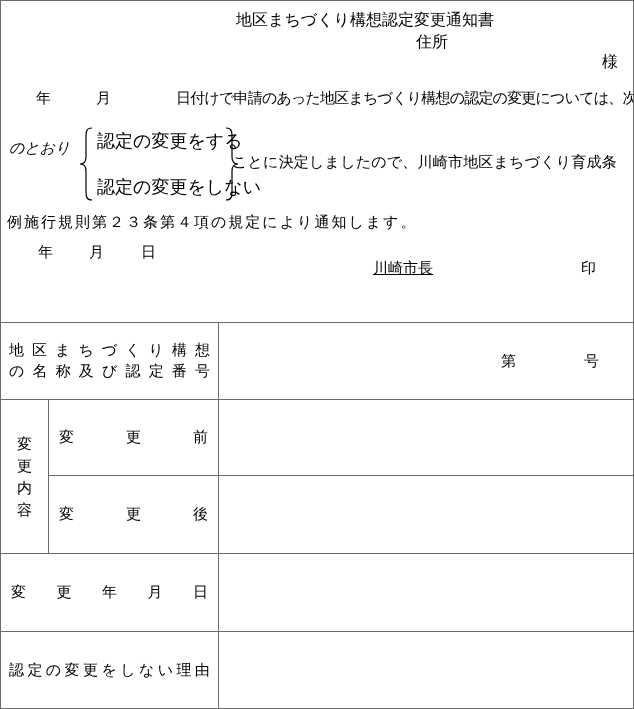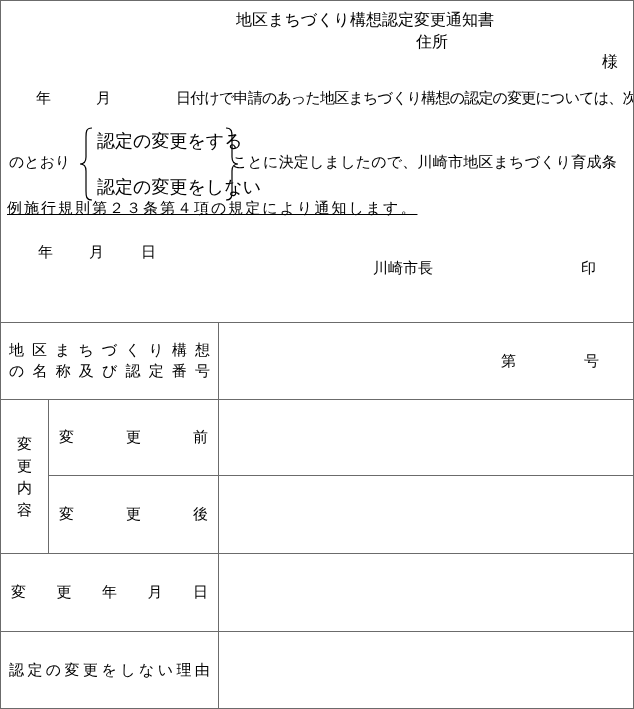--- a/index.html
+++ b/index.html
@@ -19,35 +19,35 @@
 
   
   .doc-title { top: 9px; left: 0; width: 632px; text-align: center; font-size: 16px; padding-left: 48px; }
   .address-label { top: 31px; left: 415px; font-size: 16px; font-family: Liberation Serif, serif; }
   .honorific { top: 51px; left: 601px; font-size: 16px; }
 
   .op-year  { top: 88px; left: 35px; }
   .op-month { top: 88px; left: 95px; }
   .op-rest  { top: 88px; left: 175px; letter-spacing: -0.8px; }
 
-  .dec-prefix { top: 152px; left: 8px; }
+  .dec-prefix { top: 138px; left: 8px; font-style: italic; }
   .dec-opt-top { top: 128px; left: 96px; font-size: 18px; }
   .dec-opt-bottom { top: 174px; left: 96px; font-size: 18px; }
   .dec-suffix { top: 152px; left: 231px; letter-spacing: 0.2px; }
   .brace { top: 125px; width: 16px; height: 76px; }
   .brace-left { left: 78px; }
   .brace-right { left: 222px; }
 
-  .closing { top: 198px; left: 6px; letter-spacing: 2px; text-decoration: underline; }
+  .closing { top: 212px; left: 6px; letter-spacing: 2px; }
 
   .dl-year  { top: 242px; left: 37px; }
   .dl-month { top: 242px; left: 88px; }
   .dl-day   { top: 242px; left: 140px; }
 
-  .sig-name { top: 258px; left: 372px; }
+  .sig-name { top: 258px; left: 372px; text-decoration: underline; }
   .sig-seal { top: 258px; left: 580px; }
 
   
   .form-table {
     position: absolute;
     left: 0; top: 321px;
     width: 632px; height: 387px;
     display: grid;
     grid-template-columns: 48px 170px 1fr;
     grid-template-rows: 77px 76px 78px 78px 1fr;

